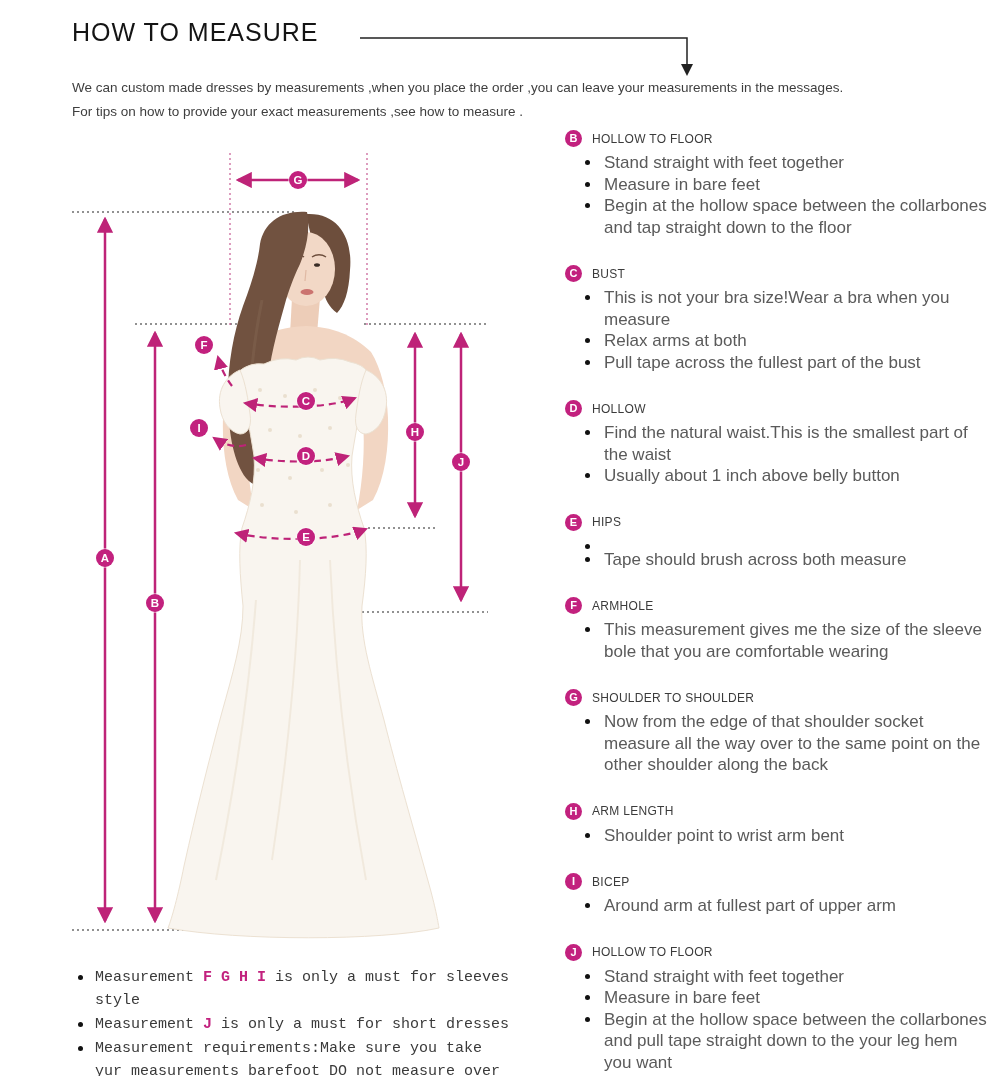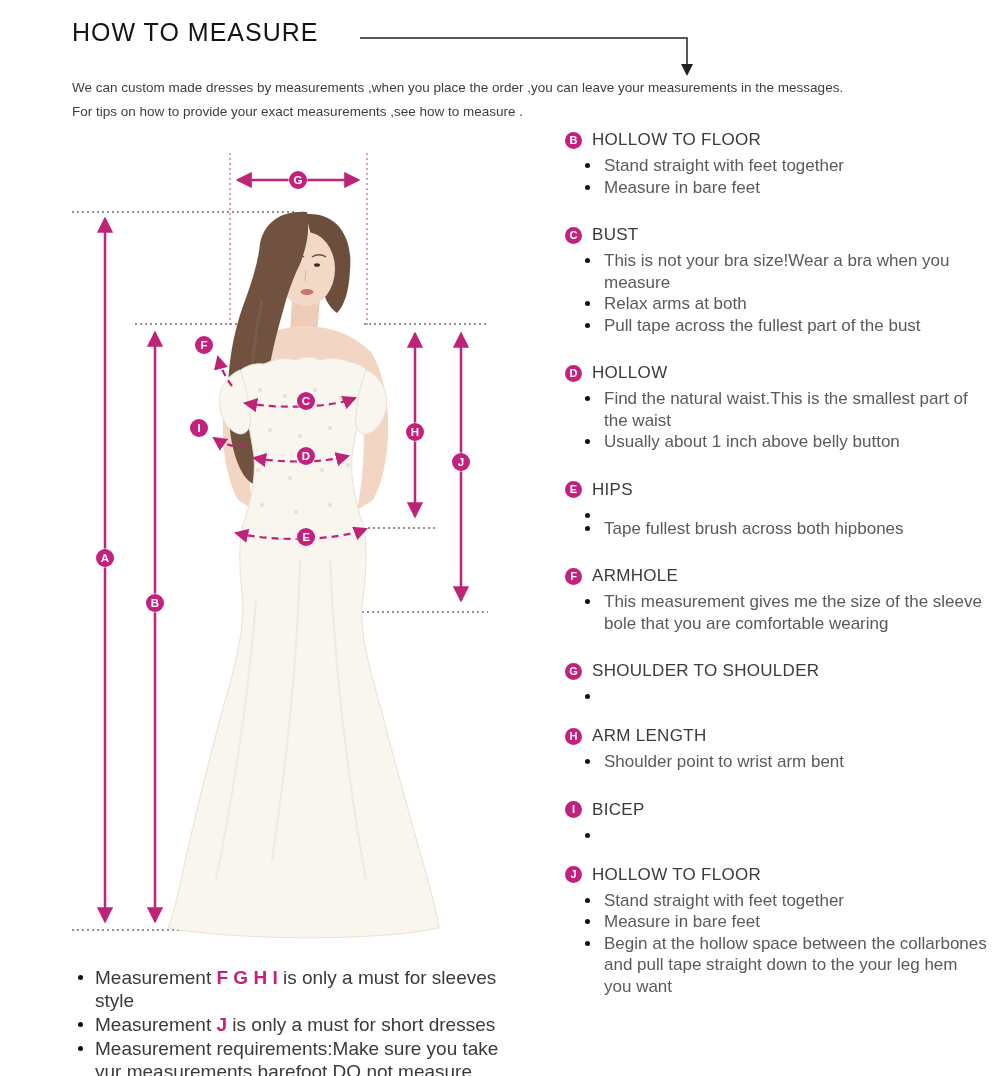--- a/index.html
+++ b/index.html
@@ -15,29 +15,29 @@
   
   .fig-badge{z-index:3;width:18px;height:18px;border-radius:50%;background:#C2217E;color:#fff;
              font-size:11.5px;font-weight:bold;line-height:18px;text-align:center;
              transform:translate(-50%,-50%);box-shadow:0 0 0 1px rgba(255,255,255,.5);}
   
   #sections-col{left:565px;top:130px;width:430px;z-index:2;}
   .section{margin-bottom:27px;}
   .sec-head{display:flex;align-items:center;gap:10px;margin-bottom:5px;}
   .badge-sm{flex:0 0 auto;width:17px;height:17px;border-radius:50%;background:#C2217E;color:#fff;
             font-size:11px;font-weight:bold;line-height:17px;text-align:center;}
-  .sec-title{font-size:17px;color:#3b3b3b;letter-spacing:.3px;}
+  .sec-title{font-size:12px;color:#3b3b3b;letter-spacing:.3px;}
   .bullet{display:flex;align-items:flex-start;}
   .dot{flex:0 0 auto;width:5px;height:5px;border-radius:50%;background:#111;margin:8px 14px 0 20px;}
   .btext{width:385px;font-size:17px;line-height:21.5px;color:#5a5a5a;}
   
   #notes{left:72px;top:966px;width:470px;z-index:2;}
   .note{display:flex;align-items:flex-start;margin-bottom:1px;}
   .note .dot{margin:9px 12px 0 6px;}
-  .ntext{width:418px;font-size:19px;line-height:23px;color:#3a3a3a;}
+  .ntext{width:418px;font-size:15px;line-height:23px;color:#3a3a3a;font-family:Liberation Mono, monospace;}
   .nletters{color:#C2217E;font-weight:600;}
 </style>
 </head>
 <body>
 
 <svg id="diagram-svg" class="abs" viewBox="0 0 1000 1076">
   <defs>
     <marker id="ah" viewBox="0 0 10 10" refX="8.5" refY="5" markerWidth="6.5" markerHeight="6.5" orient="auto-start-reverse">
       <path d="M0,0 L10,5 L0,10 Z" fill="#BE2378"></path>
     </marker>
@@ -159,20 +159,24 @@
       <span class="sec-title">HOLLOW TO FLOOR</span>
     </div>
     <div class="bullet">
         <span class="dot"></span>
         <span class="btext">Stand straight with feet together</span>
       </div>
     <div class="bullet">
         <span class="dot"></span>
         <span class="btext">Measure in bare feet</span>
       </div>
+    <div class="bullet">
+        <span class="dot"></span>
+        <span class="btext">Begin at the hollow space between the  collarbones and tap straight down to the floor</span>
+      </div>
   </div>
 
   <div class="section">
     <div class="sec-head">
       <span class="badge-sm">C</span>
       <span class="sec-title">BUST</span>
     </div>
     <div class="bullet">
         <span class="dot"></span>
         <span class="btext">This is not your bra size!Wear a bra when you measure</span>
@@ -205,21 +209,21 @@
   <div class="section">
     <div class="sec-head">
       <span class="badge-sm">E</span>
       <span class="sec-title">HIPS</span>
     </div>
     <div class="bullet">
         <span class="dot"></span>
       </div>
     <div class="bullet">
         <span class="dot"></span>
-        <span class="btext">Tape fullest brush across both hipbones</span>
+        <span class="btext">Tape should brush across both measure</span>
       </div>
   </div>
 
   <div class="section">
     <div class="sec-head">
       <span class="badge-sm">F</span>
       <span class="sec-title">ARMHOLE</span>
     </div>
     <div class="bullet">
         <span class="dot"></span>
@@ -227,20 +231,21 @@
       </div>
   </div>
 
   <div class="section">
     <div class="sec-head">
       <span class="badge-sm">G</span>
       <span class="sec-title">SHOULDER TO SHOULDER</span>
     </div>
     <div class="bullet">
         <span class="dot"></span>
+        <span class="btext">Now from the edge of that shoulder socket measure all the way over to the same point on the other shoulder along the back</span>
       </div>
   </div>
 
   <div class="section">
     <div class="sec-head">
       <span class="badge-sm">H</span>
       <span class="sec-title">ARM LENGTH</span>
     </div>
     <div class="bullet">
         <span class="dot"></span>
@@ -248,20 +253,21 @@
       </div>
   </div>
 
   <div class="section">
     <div class="sec-head">
       <span class="badge-sm">I</span>
       <span class="sec-title">BICEP</span>
     </div>
     <div class="bullet">
         <span class="dot"></span>
+        <span class="btext">Around arm at fullest part of upper arm</span>
       </div>
   </div>
 
   <div class="section">
     <div class="sec-head">
       <span class="badge-sm">J</span>
       <span class="sec-title">HOLLOW TO FLOOR</span>
     </div>
     <div class="bullet">
         <span class="dot"></span>

